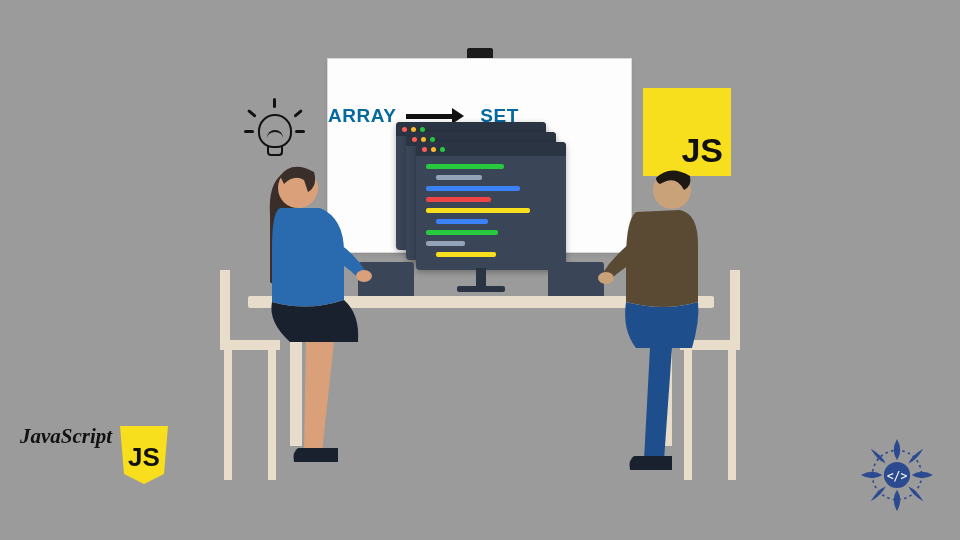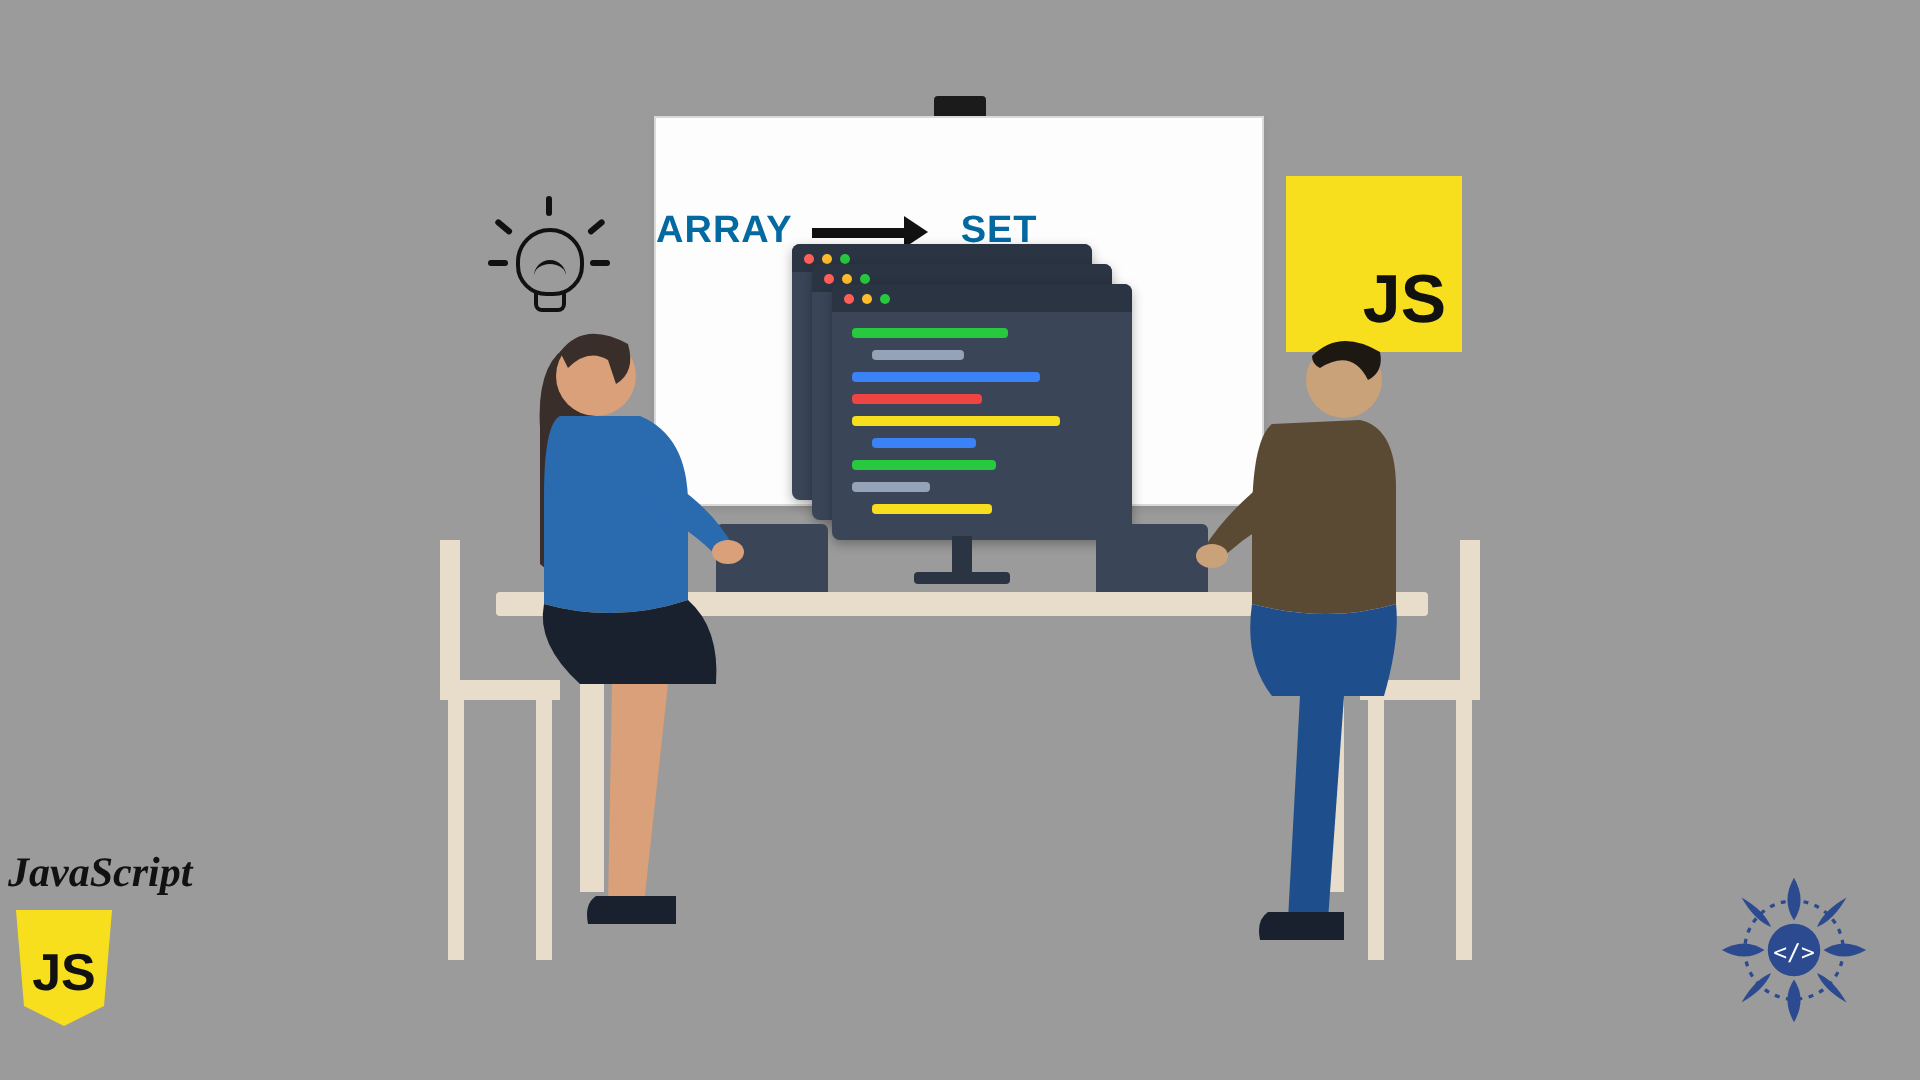--- a/index.html
+++ b/index.html
@@ -243,24 +243,24 @@
   .chair.right .leg.b { left: 48px; }
 
   
   .person { position: absolute; }
   .person.left { left: 248px; top: 152px; }
   .person.right { left: 572px; top: 160px; }
 
   
   .js-label {
     position: absolute;
-    left: 4px;
+    left: 20px;
     top: 424px;
     display: flex;
-    flex-direction: column;
+    flex-direction: row;
     align-items: flex-start;
     gap: 4px;
   }
   .js-label-text {
     font-family: Georgia, "Times New Roman", serif;
     font-style: italic;
     font-weight: 700;
     font-size: 21px;
     color: #111;
   }

